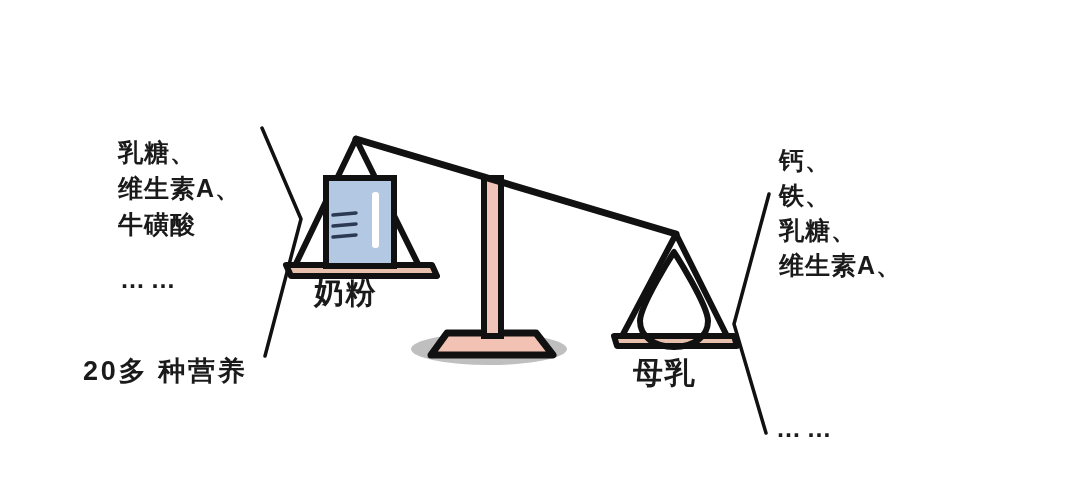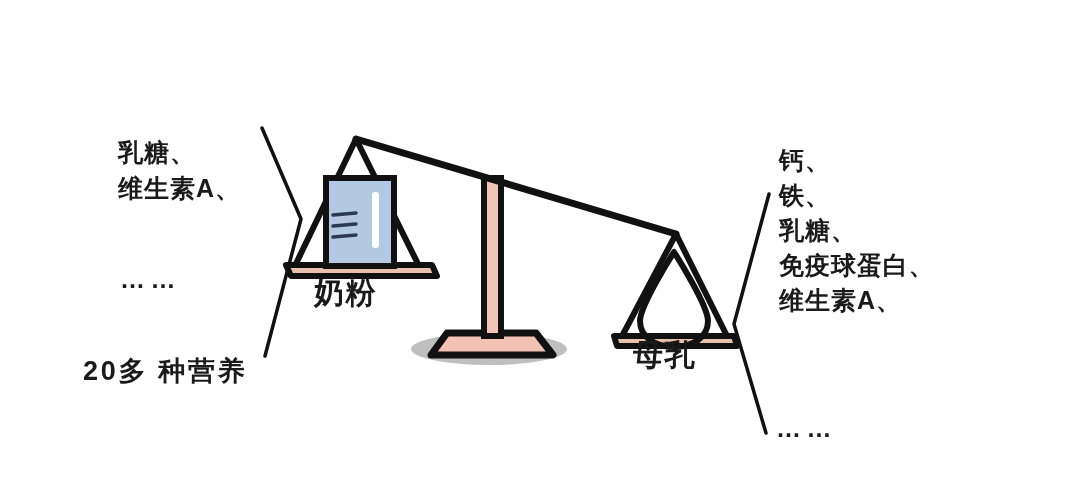--- a/index.html
+++ b/index.html
@@ -84,21 +84,21 @@
   #right-count {
     left: 753px;
     top: 448px;
   }
   #label-milk-powder {
     left: 314px;
     top: 278px;
   }
   #label-breast-milk {
     left: 633px;
-    top: 340px;
+    top: 358px;
   }
 </style>
 </head>
 <body>
 
 <div id="canvas">
 
   <svg id="scale-svg" viewBox="0 0 1076 501">
 
     <ellipse cx="489" cy="349" rx="78" ry="16" fill="#a9a9a9" opacity="0.75"></ellipse>
@@ -139,33 +139,33 @@
     </g>
 
     <path d="M 262 128 L 301 219 L 265 356" fill="none" stroke="#111111" stroke-width="3.5" stroke-linecap="round" stroke-linejoin="round"></path>
 
     <path d="M 769 194 L 734 324 L 766 433" fill="none" stroke="#111111" stroke-width="3.5" stroke-linecap="round" stroke-linejoin="round"></path>
   </svg>
 
   <div id="left-list" class="txt">
     <span class="nutrient-line">乳糖、</span>
     <span class="nutrient-line">维生素A、</span>
+    <span class="nutrient-line">牛磺酸</span>
   </div>
 
   <div id="left-ellipsis" class="txt ellipsis">……</div>
 
   <div id="left-count" class="txt count-label">20多 种营养</div>
 
   <div id="label-milk-powder" class="txt pan-label">奶粉</div>
 
   <div id="right-list" class="txt">
     <span class="nutrient-line">钙、</span>
     <span class="nutrient-line">铁、</span>
     <span class="nutrient-line">乳糖、</span>
-    <span class="nutrient-line">免疫球蛋白、</span>
     <span class="nutrient-line">维生素A、</span>
   </div>
 
   <div id="right-ellipsis" class="txt ellipsis">……</div>
 
 
   <div id="label-breast-milk" class="txt pan-label">母乳</div>
 
 </div>
 

